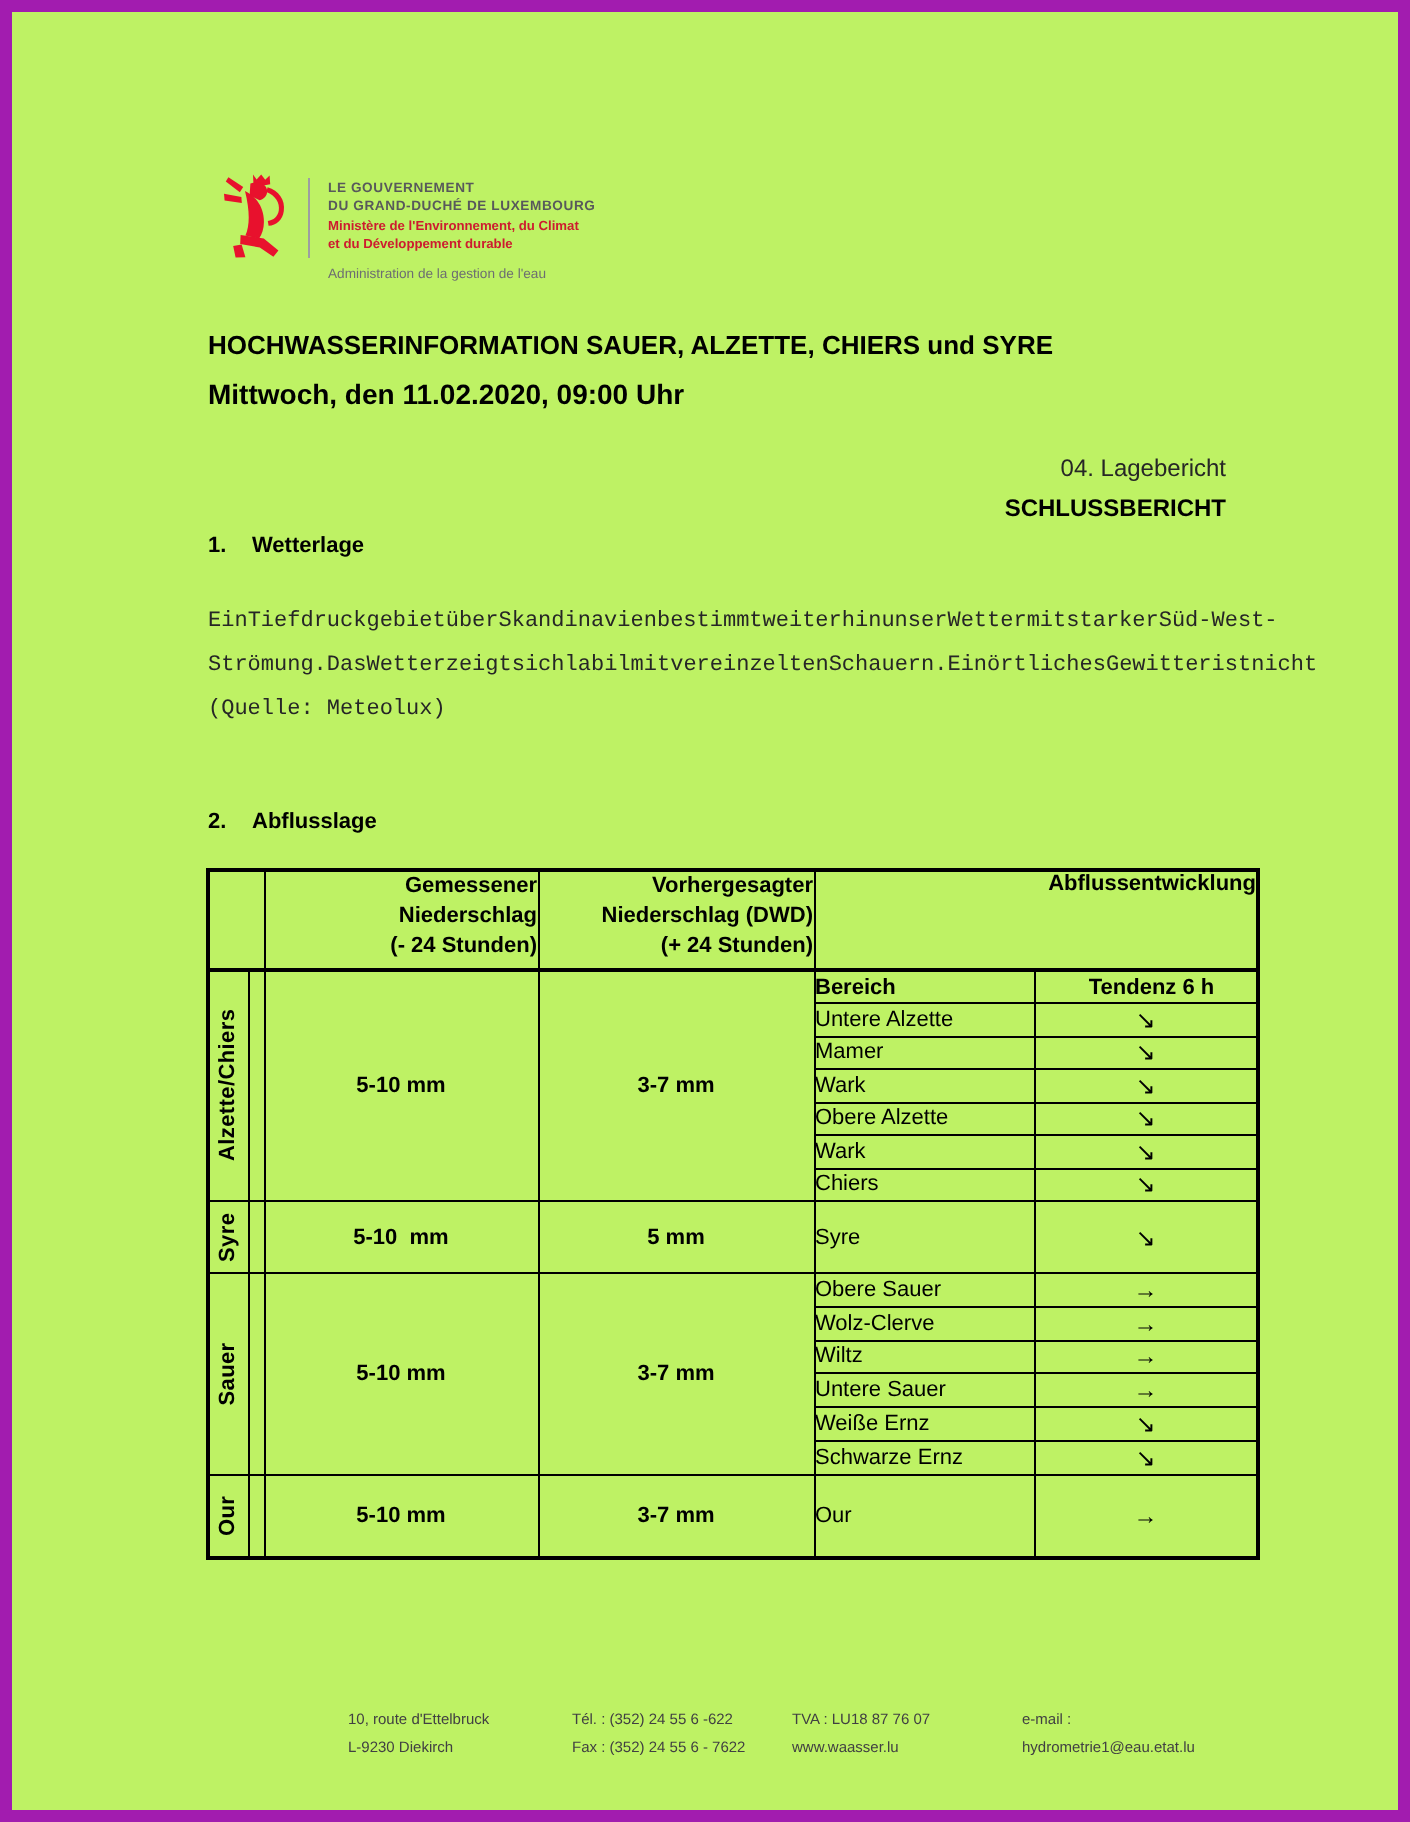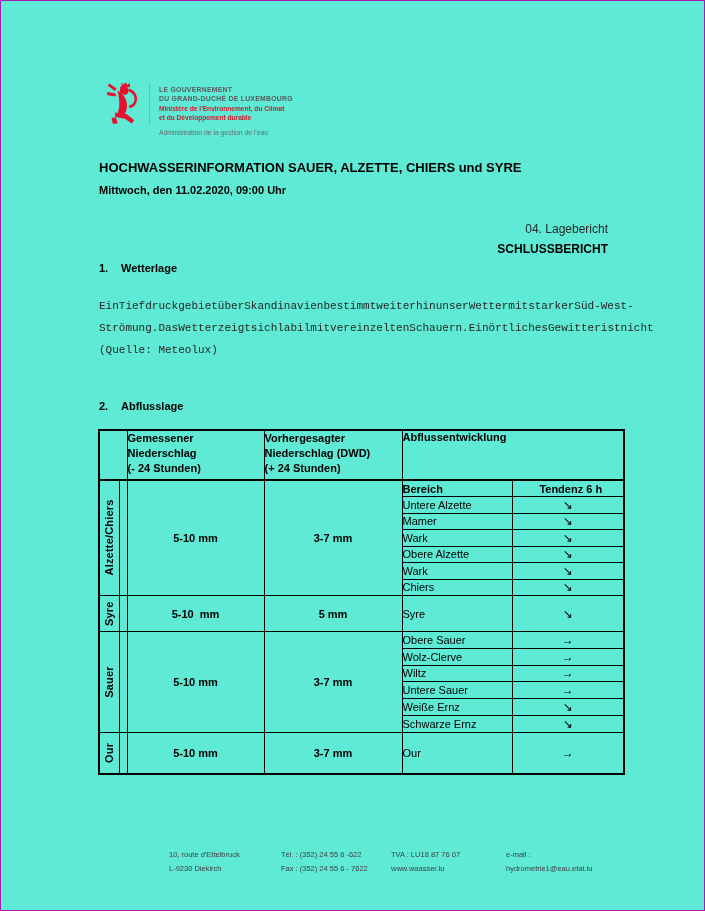--- a/index.html
+++ b/index.html
@@ -1,30 +1,30 @@
 <!DOCTYPE html>
 <html><head>
 <meta charset="utf-8">
 <style>
   html,body{margin:0;padding:0;background:#ffffff;}
   .page{
-    position:relative; width:705px; height:911px; background:#5eead4;
-    border:1px solid #a21caf; box-sizing:border-box; overflow:hidden;
+    position:relative; width:705px; height:911px; background:#bef264;
+    border:6px solid #a21caf; box-sizing:border-box; overflow:hidden;
     font-family:"Liberation Sans", sans-serif; color:#262626;
   }
   
   .logo{position:absolute; top:80px; left:105px; display:flex; align-items:flex-start;}
   .logo-divider{width:1px; height:40px; background:#9d9fa2; margin:3px 9px 0 10px;}
   .logo-text{padding-top:4px;}
   .gov-line{font-size:6.8px; font-weight:700; letter-spacing:.3px; color:#58595b; line-height:9.3px;}
   .min-line{font-size:6.6px; font-weight:700; color:#cd1b2f; line-height:9.3px;}
   .admin-line{font-size:6.8px; font-weight:400; color:#6d6e71; line-height:9.3px; margin-top:6px;}
   
   .doc-title{position:absolute; top:159px; left:98px; font-size:13px; font-weight:700; color:#000; white-space:nowrap;}
-  .doc-datetime{position:absolute; top:183px; left:98px; font-size:11px; font-weight:700; color:#000;}
+  .doc-datetime{position:absolute; top:183px; left:98px; font-size:14px; font-weight:700; color:#000;}
   .center-line{position:absolute; left:98px; width:509px; text-align:right; font-size:12px; color:#262626;}
   .line-bulletin{top:221px; font-weight:400;}
   .line-status{top:241px; font-weight:700; color:#000;}
   .section-heading{position:absolute; left:98px; font-size:11px; font-weight:700; color:#000;}
   .section-heading .num{display:inline-block; width:22px;}
   .h-wetterlage{top:261px;}
   .h-abfluss{top:399px;}
   
   .paragraph{position:absolute; top:294px; left:98px; width:509px; font-size:11px; color:#262626;font-family:Liberation Mono, monospace;}
   .pline{height:22px; line-height:22px; white-space:nowrap;}
@@ -132,21 +132,21 @@
   <table class="flow" id="flow-table">
     <colgroup>
       <col style="width:20px">
         <col style="width:8px">
         <col style="width:137px">
       <col style="width:138px">
         <col style="width:110px">
         <col style="width:112px">
     </colgroup>
     <tbody id="flow-table-body">
-        <tr class="hdr" style="height: 50px;">
+        <tr class="hdr" style="height: 50px; text-align: right;">
           <td class="" rowspan="1" colspan="2"></td>
           <td class="col-hdr">Gemessener
 Niederschlag
 (- 24 Stunden)</td>
           <td class="col-hdr">Vorhergesagter
 Niederschlag (DWD)
 (+ 24 Stunden)</td>
           <td class="dev-hdr" rowspan="1" colspan="2">Abflussentwicklung</td>
         </tr>
         <tr style="height: 16.5px;">

